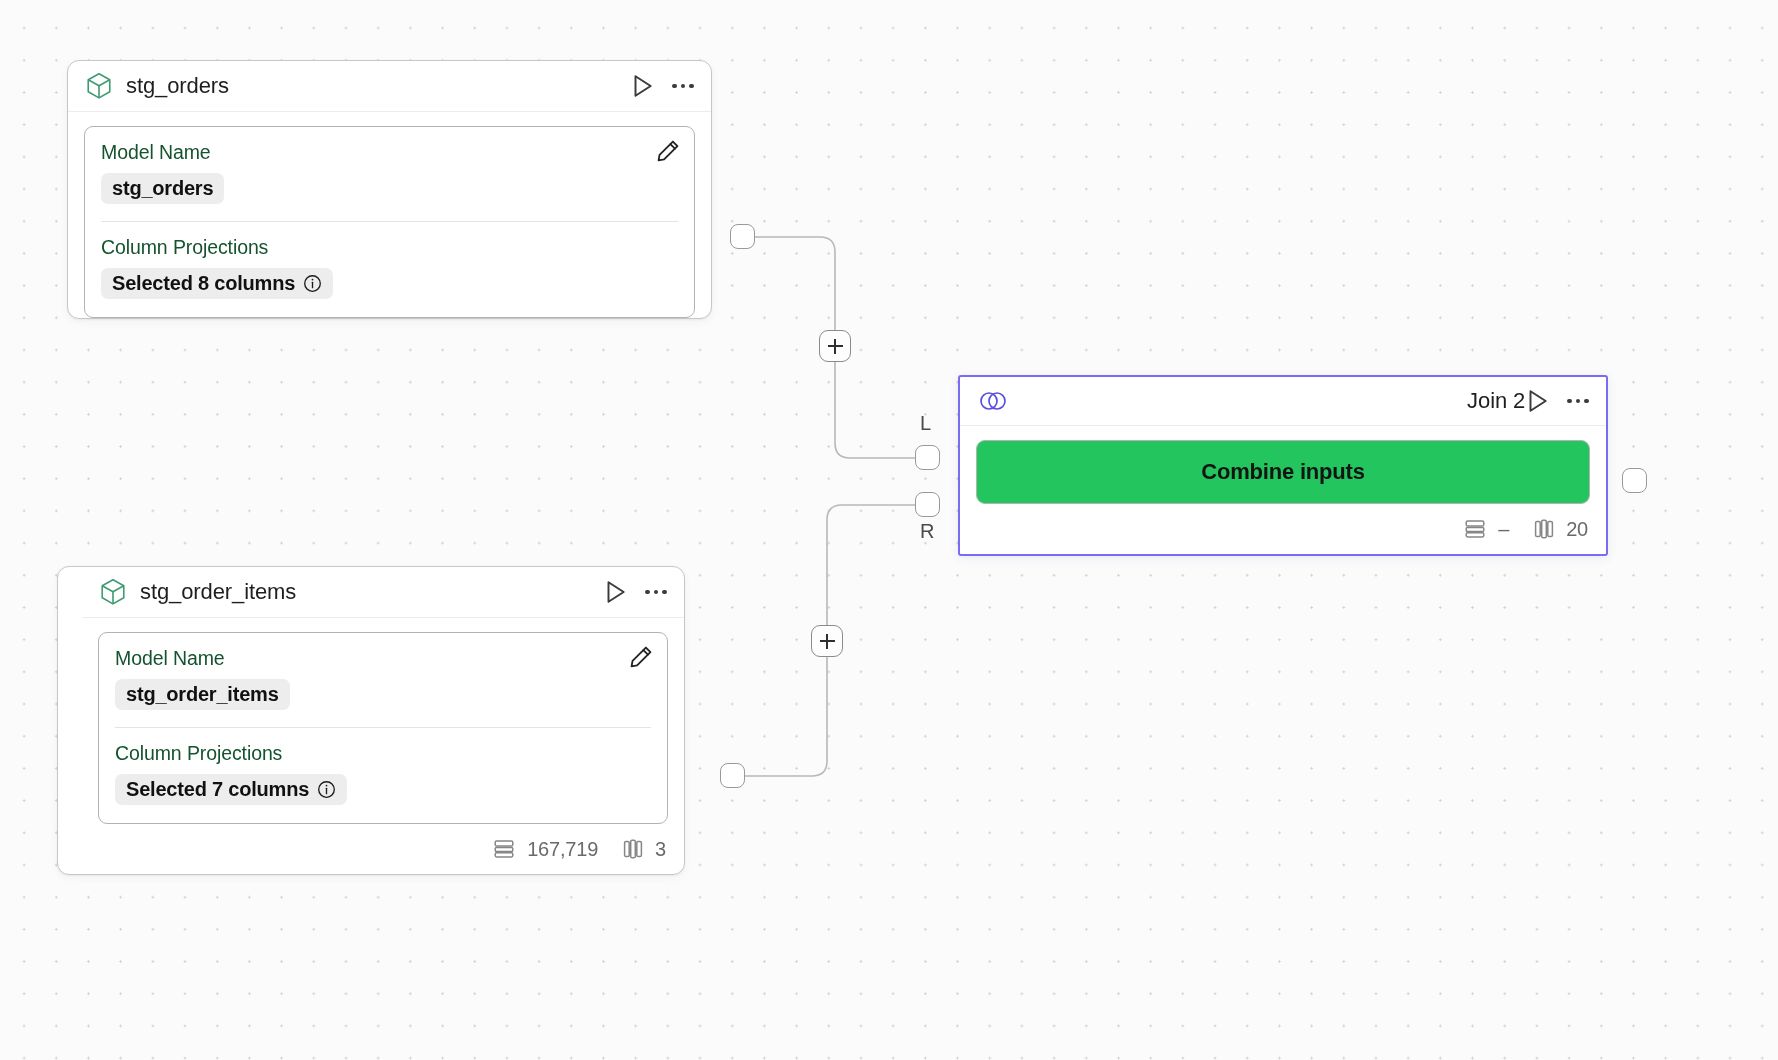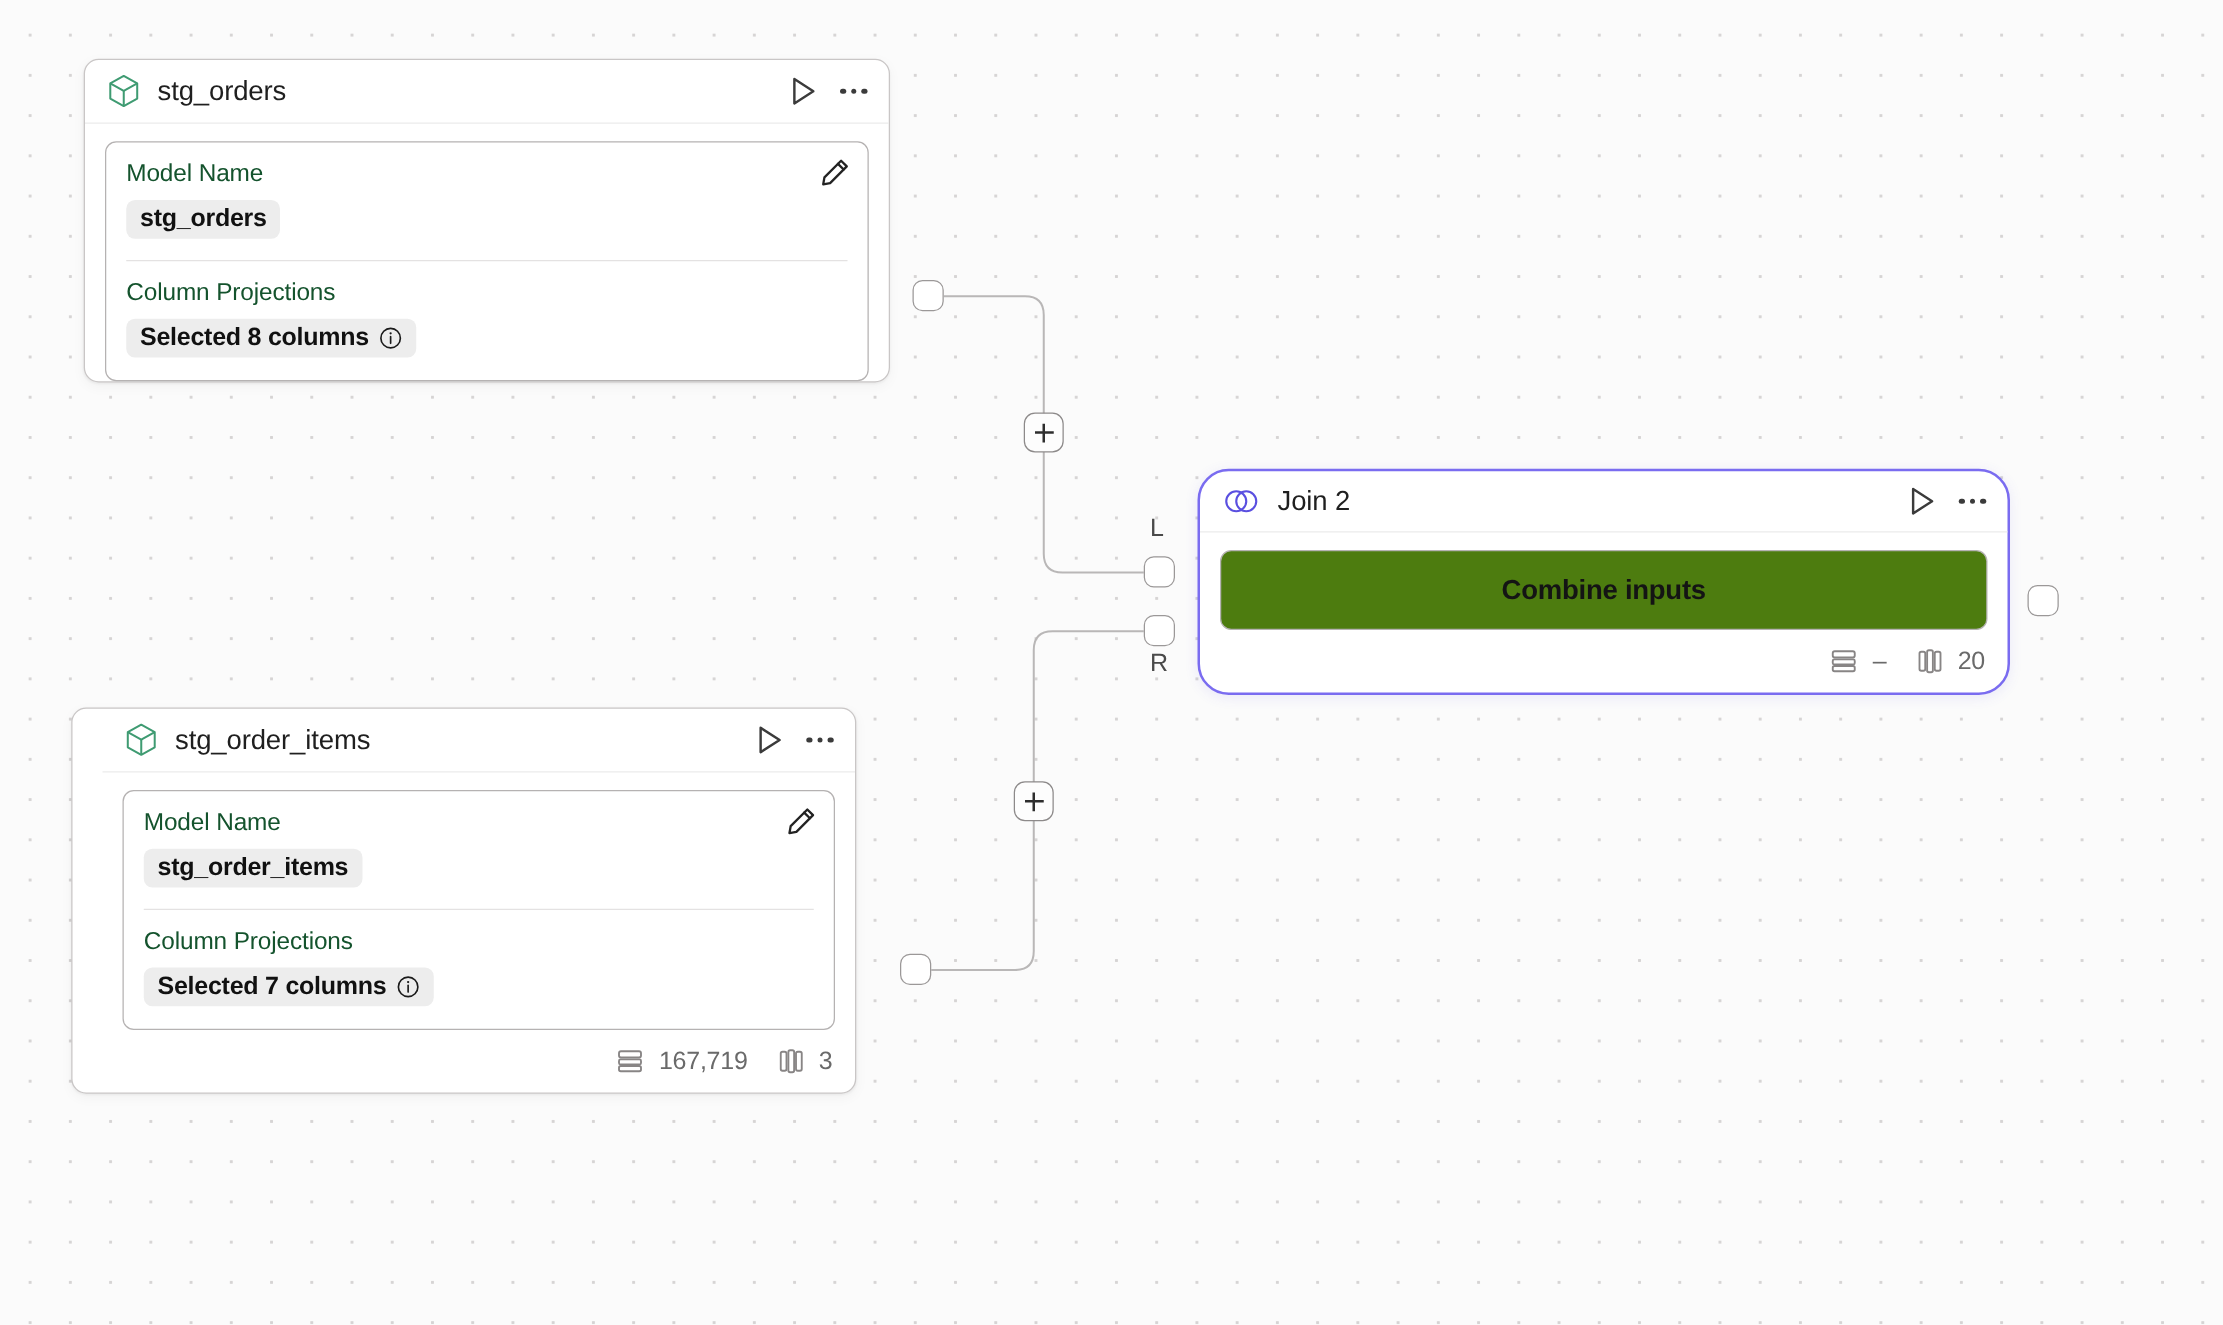--- a/index.html
+++ b/index.html
@@ -43,22 +43,23 @@
   .node {
     position: absolute;
     background: #ffffff;
     border: 1px solid #c9c6c6;
     border-radius: 12px;
     box-shadow: 0 1px 2px rgba(16,16,16,0.05), 0 3px 10px rgba(16,16,16,0.04);
     box-sizing: border-box;
   }
   .node.selected {
     border: 2.5px solid #7a6cf0;
-    border-radius: 25px;
+    border-radius: 3px;
     box-shadow: 0 2px 10px rgba(90,80,230,0.10);
+    text-align: right;
   }
 
   .node-header {
     display: flex;
     align-items: center;
     height: 51px;
     padding: 0 17px 0 18px;
     border-bottom: 1px solid #ececec;
     box-sizing: border-box;
   }
@@ -158,21 +159,21 @@
   .stat-val { color: #6a6a6a; }
 
   
   .combine-btn {
     display: flex;
     align-items: center;
     justify-content: center;
     height: 62px;
     border: 1px solid #b5b2b2;
     border-radius: 9px;
-    background: #4d7c0f;
+    background: #22c55e;
     font-size: 22px;
     font-weight: bold;
     color: #141414;
     letter-spacing: -0.2px;
     cursor: pointer;
   }
 
   
   .port {
     position: absolute;
@@ -219,21 +220,21 @@
 
 <div id="canvas">
 
   <svg id="edges" viewBox="0 0 1778 1060" width="1778" height="1060">
 
     <path d="M 755,237 H 820 Q 835,237 835,252 V 443 Q 835,458 850,458 H 915"></path>
 
     <path d="M 745,776 H 812 Q 827,776 827,761 V 520 Q 827,505 842,505 H 915"></path>
   </svg>
 
-  <div class="node" style="left:67px; top:47px; width:645px;">
+  <div class="node" style="left:67px; top:60px; width:645px;">
     <div class="node-header">
       <span class="hdr-icon">
         <svg width="26" height="28" viewBox="0 0 24 26" fill="none" stroke="#3f9b72" stroke-width="1.5" stroke-linejoin="round">
           <path d="M12 1.6 L22 7.2 V18.4 L12 24 L2 18.4 V7.2 Z"></path>
           <path d="M2 7.2 L12 12.8 L22 7.2"></path>
           <path d="M12 12.8 V24"></path>
         </svg>
       </span>
       <span class="node-title">stg_orders</span>
       <span class="hdr-icon run-icon">

